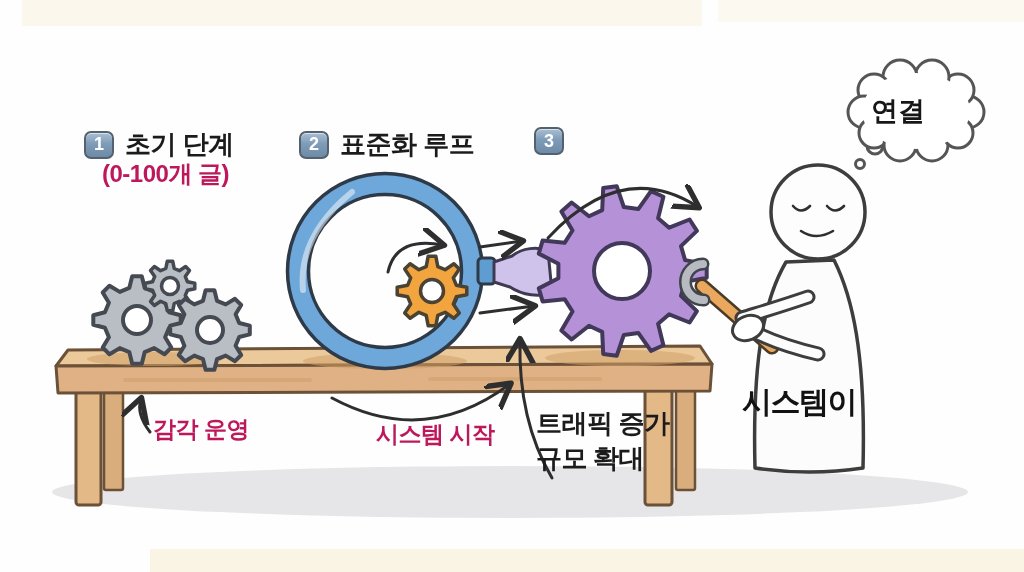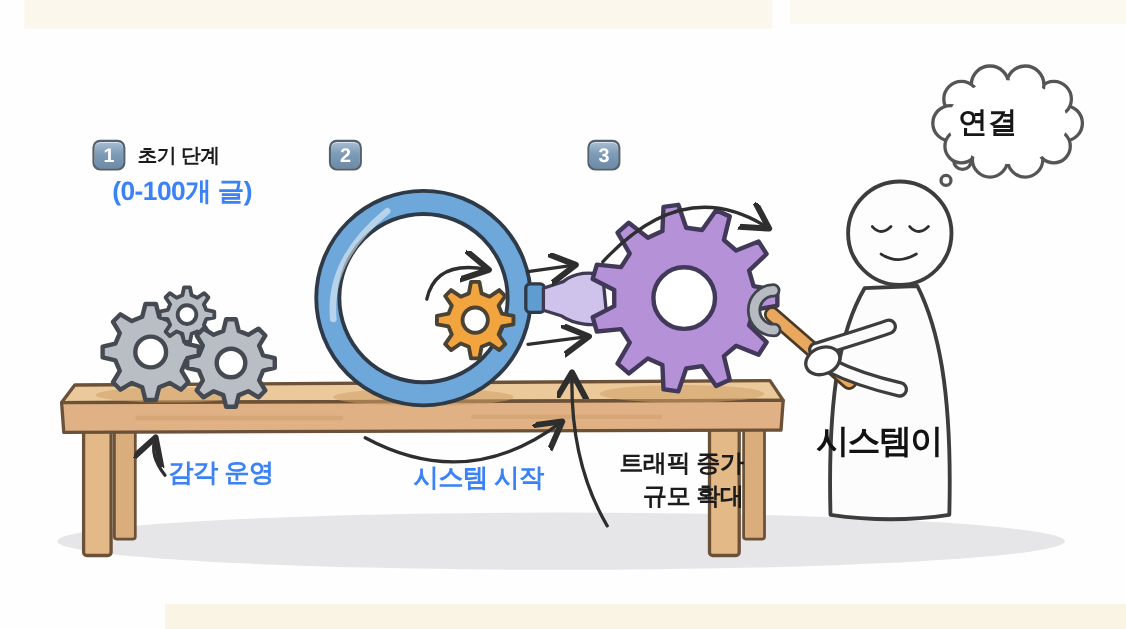--- a/index.html
+++ b/index.html
@@ -3,34 +3,34 @@
 <meta charset="utf-8">
 <style>
   html,body{margin:0;padding:0;background:#ffffff;}
   #canvas{
     position:relative;width:1024px;height:572px;overflow:hidden;
     background:#fefefe;
     font-family:"Liberation Sans","DejaVu Sans",sans-serif;
     color:#1b1b1b;
   }
   #art{position:absolute;left:0;top:0;width:1024px;height:572px;}
-  .txt{position:absolute;white-space:nowrap;color:#3b82f6;}
+  .txt{position:absolute;white-space:nowrap;color:#be185d;}
   .step{position:absolute;display:flex;align-items:center;gap:11px;}
   .badge{
     width:30px;height:28px;border-radius:7px;
     background:linear-gradient(#a9bfd4 0%,#7e9cb7 45%,#6d8aa6 100%);
     border:2px solid #54616e;box-shadow:inset 0 1px 0 rgba(255,255,255,.55);
     color:#fff;font-size:18px;font-weight:800;
     display:flex;align-items:center;justify-content:center;box-sizing:border-box;
   }
-  .step-label{font-size:18px;font-weight:800;letter-spacing:-0.5px;}
+  .step-label{font-size:26px;font-weight:800;letter-spacing:-0.5px;}
   .step-sub{position:absolute;font-size:24px;font-weight:700;letter-spacing:-0.5px;}
   .ann{font-size:23px;font-weight:700;letter-spacing:-0.5px;}
-  .ann-multi{position:absolute;width:140px;text-align:right;font-size:22px;
-    font-weight:700;line-height:1.35;letter-spacing:-0.5px;white-space:normal;}
+  .ann-multi{position:absolute;width:140px;text-align:left;font-size:26px;
+    font-weight:700;line-height:1.35;letter-spacing:-0.5px;white-space:normal;font-family:Liberation Serif, serif;}
   #tagline{position:absolute;left:694px;top:384px;width:312px;text-align:left;
     font-size:30px;font-weight:800;line-height:1.22;letter-spacing:-1.5px;color:#121212;
     white-space:normal;padding-left:48px;}
   #bubble-text{position:absolute;left:871px;top:93px;width:92px;text-align:left;
     font-size:27px;font-weight:800;color:#171717;}
 </style>
 </head>
 <body>
 
 <div id="canvas">
@@ -142,20 +142,21 @@
   </svg>
 
   <div class="step" style="left:84px;top:127px;">
     <div class="badge">1</div>
     <div class="step-label">초기 단계</div>
   </div>
   <div class="step-sub txt" style="left:102px;top:158px;">(0-100개 글)</div>
 
   <div class="step" style="left:299px;top:127px;">
     <div class="badge">2</div>
+    <div class="step-label">표준화 루프</div>
   </div>
 
   <div class="step" style="left:534px;top:127px;">
     <div class="badge">3</div>
   </div>
 
   <div id="bubble-text">연결</div>
 
   <div class="txt ann" style="left:153px;top:414px;">감각 운영</div>
   <div class="txt ann" style="left:332px;top:419px;margin-left:44px;">시스템 시작</div>

